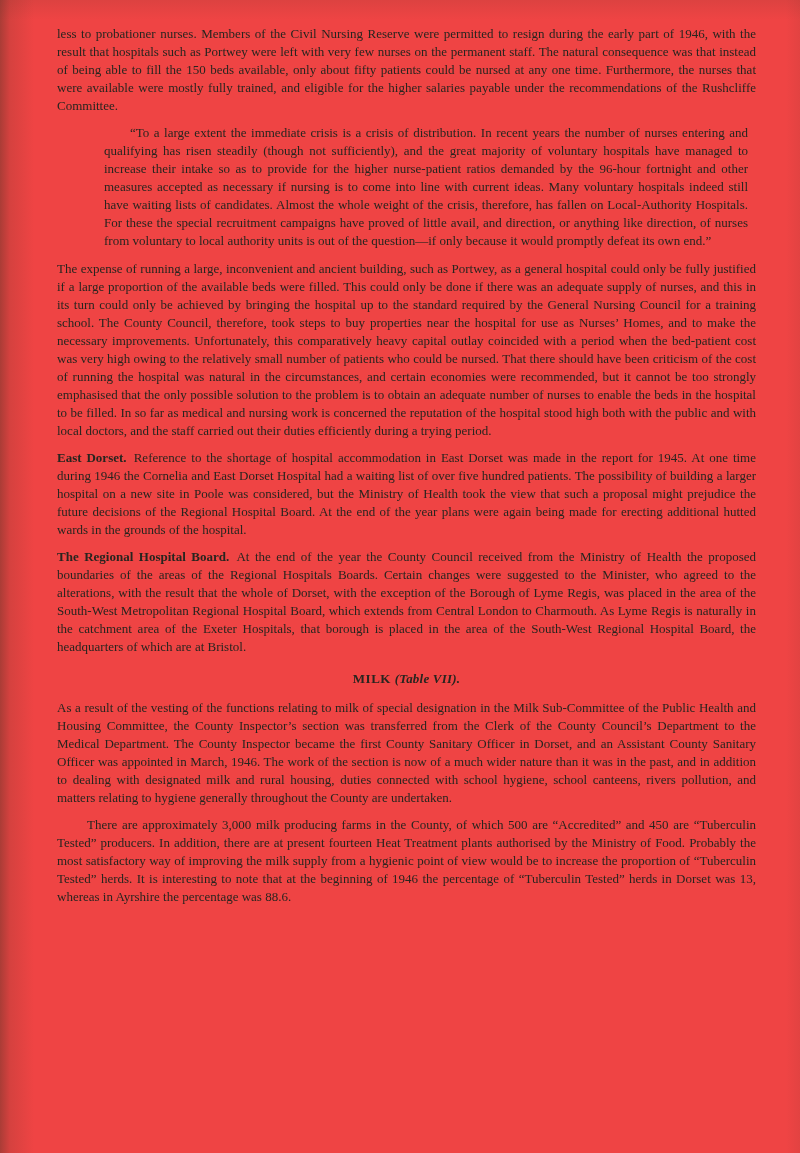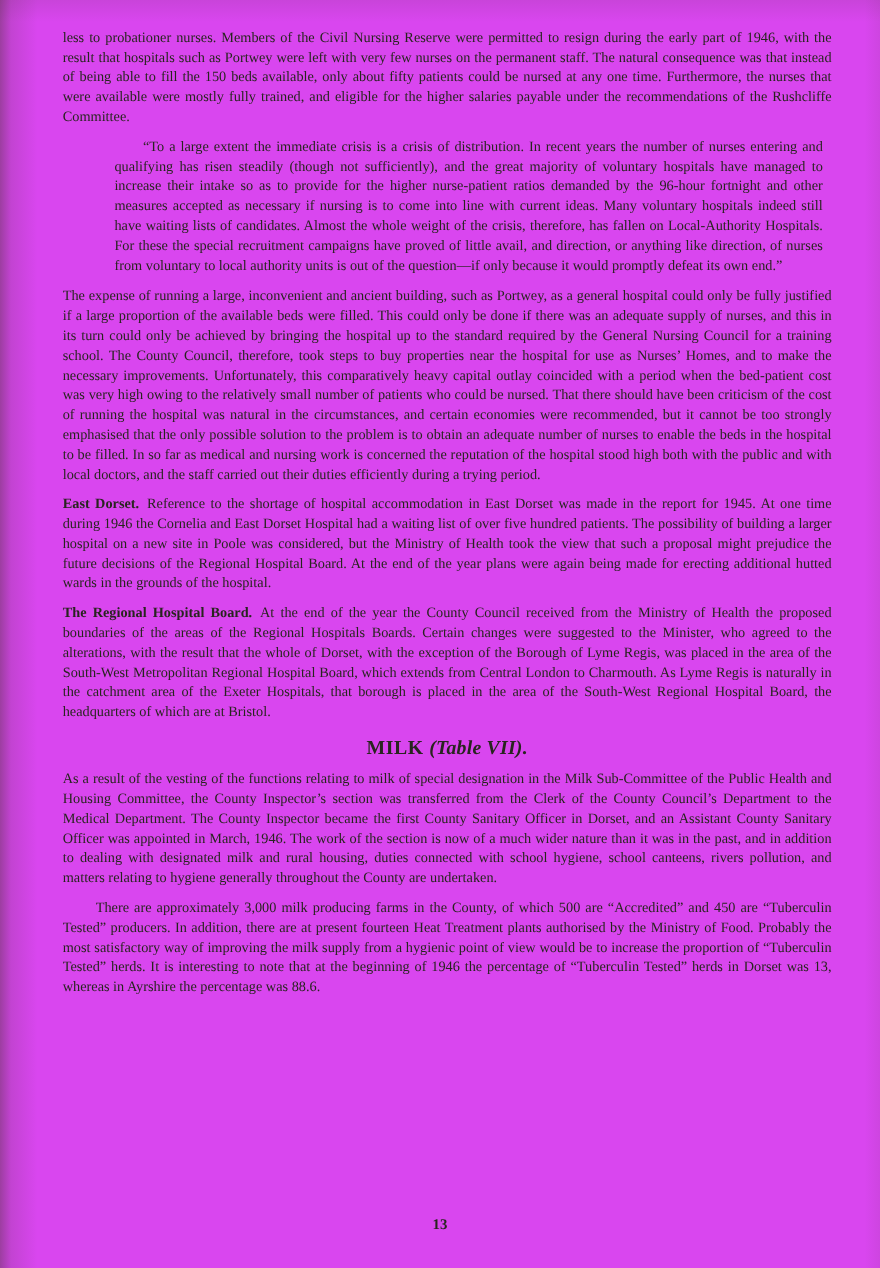--- a/index.html
+++ b/index.html
@@ -9,21 +9,21 @@
   body {
     width: 800px;
     height: 1153px;
     background: #a89f8d;
     font-family: "Liberation Serif", "DejaVu Serif", serif;
   }
   .page {
     position: relative;
     width: 800px;
     height: 1153px;
-    background: #d946ef;
+    background: #ef4444;
     box-sizing: border-box;
     overflow: hidden;
   }
   
   .page::before {
     content: "";
     position: absolute;
     inset: 0;
     background:
       linear-gradient(to right, rgba(58,48,32,0.38), rgba(58,48,32,0.14) 10px, rgba(58,48,32,0) 34px),
@@ -52,21 +52,21 @@
   .runin {
     font-weight: bold;
     padding-right: 0.55em;
   }
   .italic {
     font-style: italic;
   }
   .milk-heading {
     margin: 14px 0 11px 0;
     text-align: center;
-    font-size: 18px;
+    font-size: 13px;
     font-weight: bold;
     letter-spacing: 0.5px;
   }
   .milk-heading .table-ref {
     font-style: italic;
     font-weight: bold;
     letter-spacing: 0.2px;
   }
   .page-number {
     position: absolute;
@@ -97,14 +97,13 @@
     <p class="para"><strong class="runin">The Regional Hospital Board.</strong><span>At the end of the year the County Council received from the Ministry of Health the proposed boundaries of the areas of the Regional Hospitals Boards. Certain changes were suggested to the Minister, who agreed to the alterations, with the result that the whole of Dorset, with the exception of the Borough of Lyme Regis, was placed in the area of the South-West Metropolitan Regional Hospital Board, which extends from Central London to Charmouth. As Lyme Regis is naturally in the catchment area of the Exeter Hospitals, that borough is placed in the area of the South-West Regional Hospital Board, the headquarters of which are at Bristol.</span></p>
 
     <h2 class="milk-heading"><span>MILK</span> <span class="table-ref">(Table VII).</span></h2>
 
     <p class="para">As a result of the vesting of the functions relating to milk of special designation in the Milk Sub-Committee of the Public Health and Housing Committee, the County Inspector’s section was transferred from the Clerk of the County Council’s Department to the Medical Department. The County Inspector became the first County Sanitary Officer in Dorset, and an Assistant County Sanitary Officer was appointed in March, 1946. The work of the section is now of a much wider nature than it was in the past, and in addition to dealing with designated milk and rural housing, duties connected with school hygiene, school canteens, rivers pollution, and matters relating to hygiene generally throughout the County are undertaken.</p>
 
     <p class="para indent">There are approximately 3,000 milk producing farms in the County, of which 500 are “Accredited” and 450 are “Tuberculin Tested” producers. In addition, there are at present fourteen Heat Treatment plants authorised by the Ministry of Food. Probably the most satisfactory way of improving the milk supply from a hygienic point of view would be to increase the proportion of “Tuberculin Tested” herds. It is interesting to note that at the beginning of 1946 the percentage of “Tuberculin Tested” herds in Dorset was 13, whereas in Ayrshire the percentage was 88.6.</p>
 
   </main>
 
-  <div class="page-number">13</div>
 </div>
 
 </body></html>

